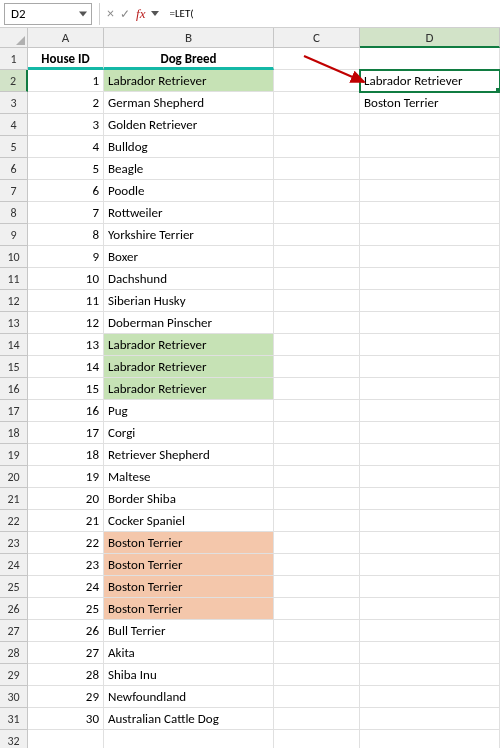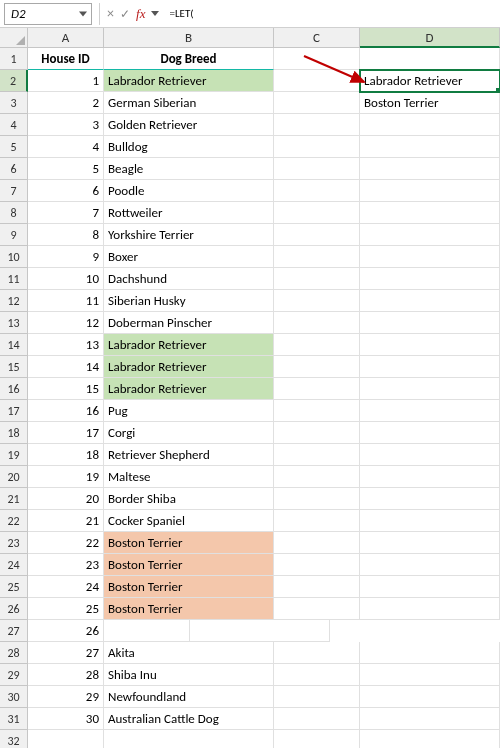--- a/index.html
+++ b/index.html
@@ -23,21 +23,20 @@
   .name-box {
     width: 88px;
     height: 22px;
     margin: 12px 4px;
     border: 1px solid #a8a8a8;
     display: flex;
     align-items: center;
     padding: 0 6px;
     font-size: 13px;
     position: relative;
-    font-style: italic;
   }
   .name-box .chev {
     position: absolute;
     right: 4px;
     top: 50%;
     transform: translateY(-50%);
     width: 0; height: 0;
     border-left: 4px solid transparent;
     border-right: 4px solid transparent;
     border-top: 5px solid #555;
@@ -146,21 +145,21 @@
     border-bottom: 1px solid #e0e0e0;
     padding: 0 4px;
     line-height: 22px;
     overflow: hidden;
     white-space: nowrap;
     font-size: 13px;
   }
   .cell.head {
     font-weight: bold;
     text-align: center;
-    border-bottom: 1px solid #14b8a6;
+    border-bottom: 3px solid #14b8a6;
   }
   .cell.num {
     text-align: right;
   }
   .cell.hl-g { background: #c6e2b5; }
   .cell.hl-o { background: #f4c7ab; }
   .active-cell {
     outline: 2px solid #107c41;
     outline-offset: -1px;
     position: relative;
@@ -218,21 +217,21 @@
       <div class="row">
         <div class="row-h sel">2</div>
         <div class="cell col-a num">1</div>
         <div class="cell col-b hl-g">Labrador Retriever</div>
         <div class="cell col-c"></div>
         <div class="cell col-d active-cell">Labrador Retriever</div>
       </div>
       <div class="row">
         <div class="row-h">3</div>
         <div class="cell col-a num">2</div>
-        <div class="cell col-b">German Siberian</div>
+        <div class="cell col-b">German Shepherd</div>
         <div class="cell col-c"></div>
         <div class="cell col-d">Boston Terrier</div>
       </div>
       <div class="row">
         <div class="row-h">4</div>
         <div class="cell col-a num">3</div>
         <div class="cell col-b">Golden Retriever</div>
         <div class="cell col-c"></div>
         <div class="cell col-d"></div>
       </div>
@@ -386,20 +385,21 @@
       <div class="row">
         <div class="row-h">26</div>
         <div class="cell col-a num">25</div>
         <div class="cell col-b hl-o">Boston Terrier</div>
         <div class="cell col-c"></div>
         <div class="cell col-d"></div>
       </div>
       <div class="row">
         <div class="row-h">27</div>
         <div class="cell col-a num">26</div>
+        <div class="cell col-b">Bull Terrier</div>
         <div class="cell col-c"></div>
         <div class="cell col-d"></div>
       </div>
       <div class="row">
         <div class="row-h">28</div>
         <div class="cell col-a num">27</div>
         <div class="cell col-b">Akita</div>
         <div class="cell col-c"></div>
         <div class="cell col-d"></div>
       </div>

